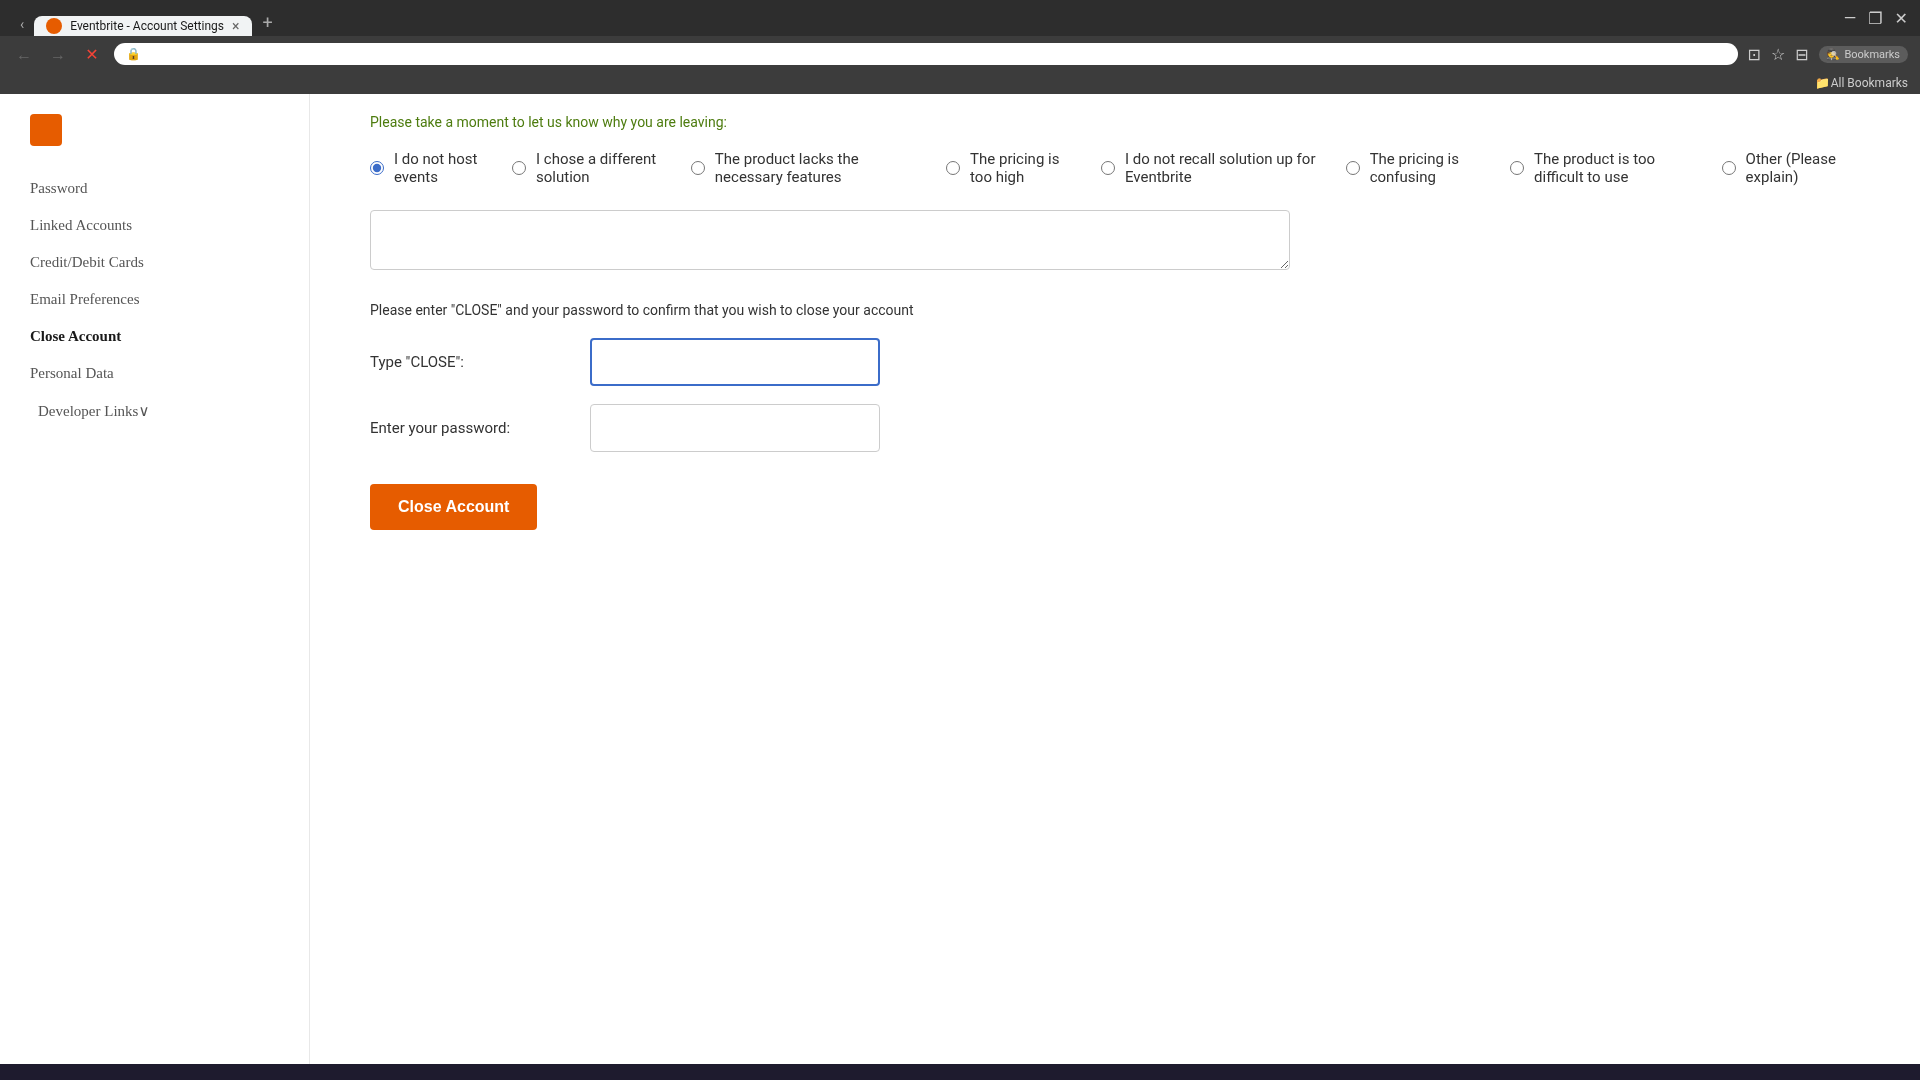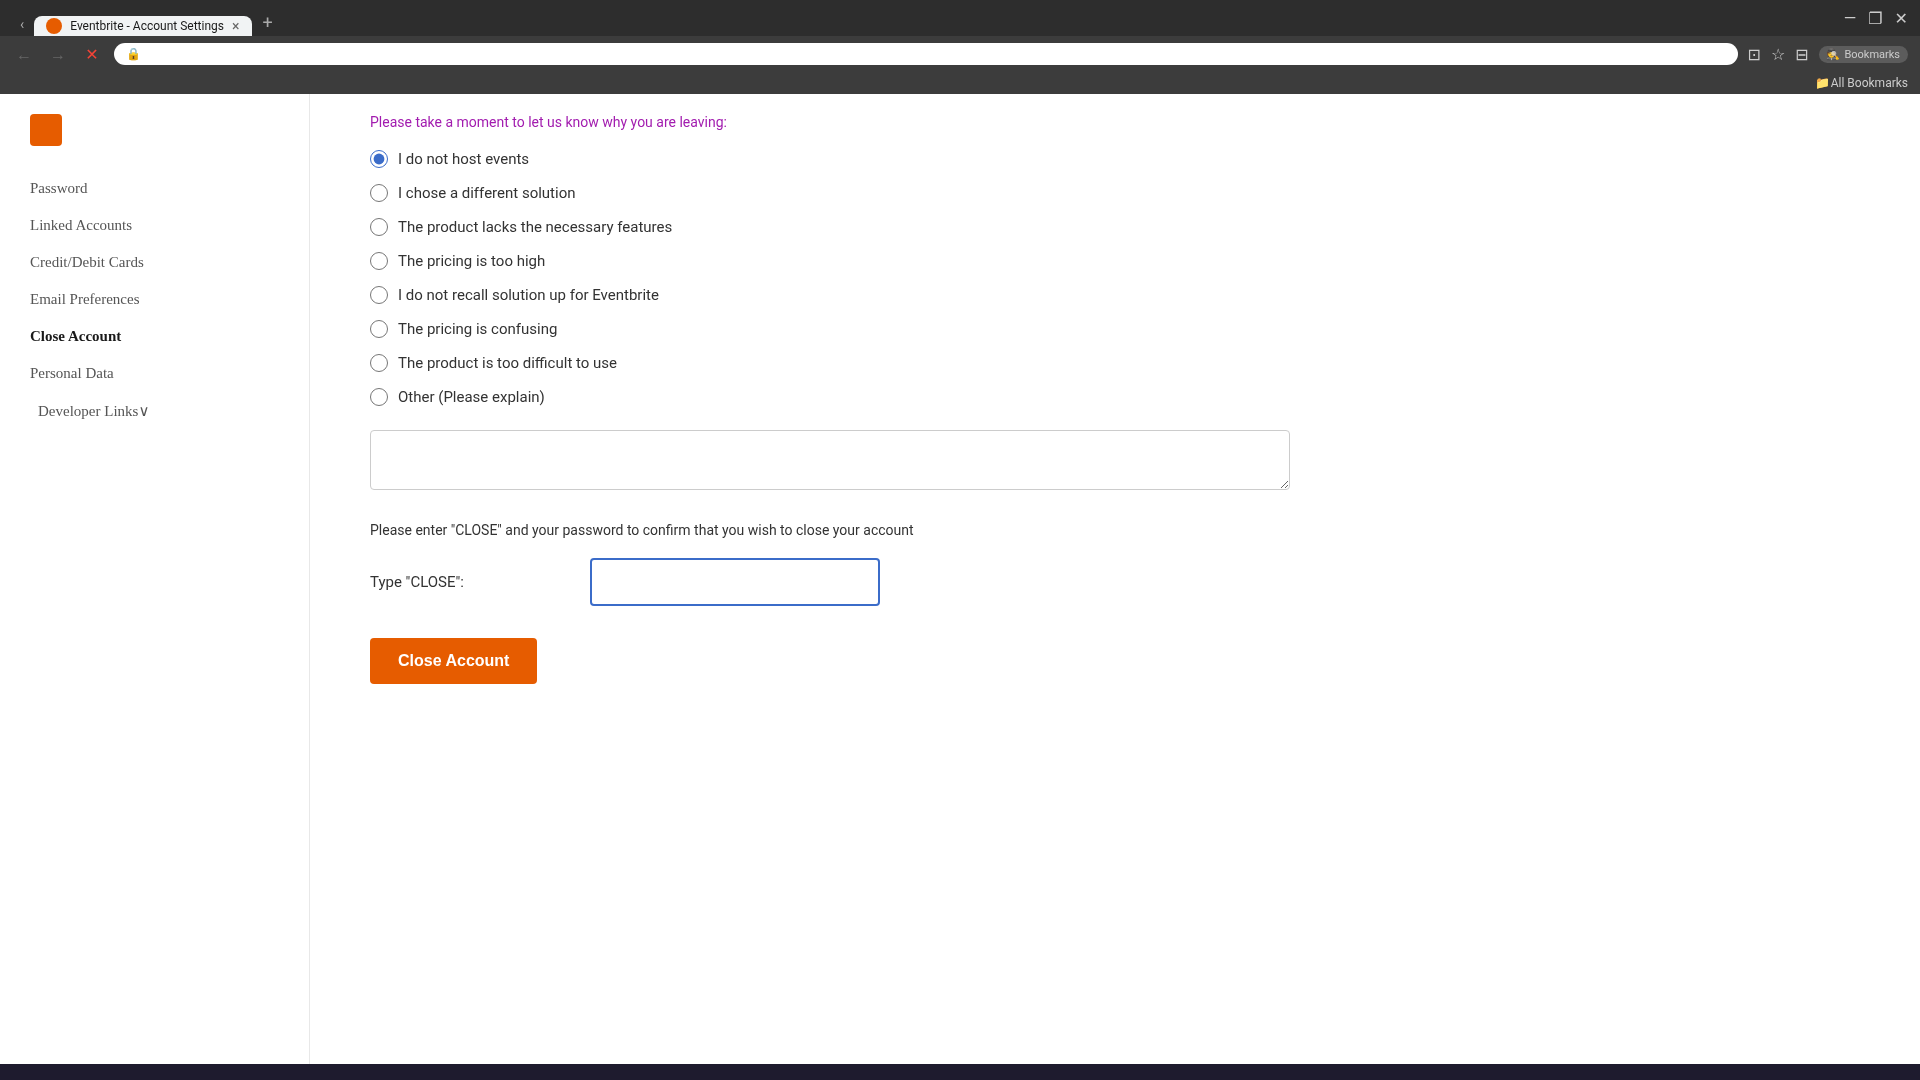--- a/index.html
+++ b/index.html
@@ -183,28 +183,27 @@
 
     
     .main-content {
       flex: 1;
       padding: 20px 60px 0 60px;
       background: #fff;
     }
 
     .section-intro {
       font-size: 14px;
-      color: #a21caf;
+      color: #4d7c0f;
       margin-bottom: 20px;
     }
 
     
     .radio-group {
       display: flex;
-      flex-direction: column;
       gap: 16px;
       margin-bottom: 24px;
     }
     .radio-item {
       display: flex;
       align-items: center;
       gap: 10px;
       font-size: 15px;
       color: #333;
       cursor: pointer;
@@ -388,20 +387,24 @@
     </div>
 
     <textarea class="explanation-textarea" style=""></textarea>
 
     <div class="confirm-section">
       <p class="confirm-description">Please enter "CLOSE" and your password to confirm that you wish to close your account</p>
       <div class="form-row">
         <label class="form-label">Type "CLOSE":</label>
         <input type="text" class="form-input" value="" style="">
       </div>
+      <div class="form-row">
+        <label class="form-label">Enter your password:</label>
+        <input type="password" class="form-input password-input" value="" style="">
+      </div>
     </div>
 
     <button class="close-account-btn">Close Account</button>
   </main>
 </div>
 
 <footer class="page-footer">
   
   
 </footer>

